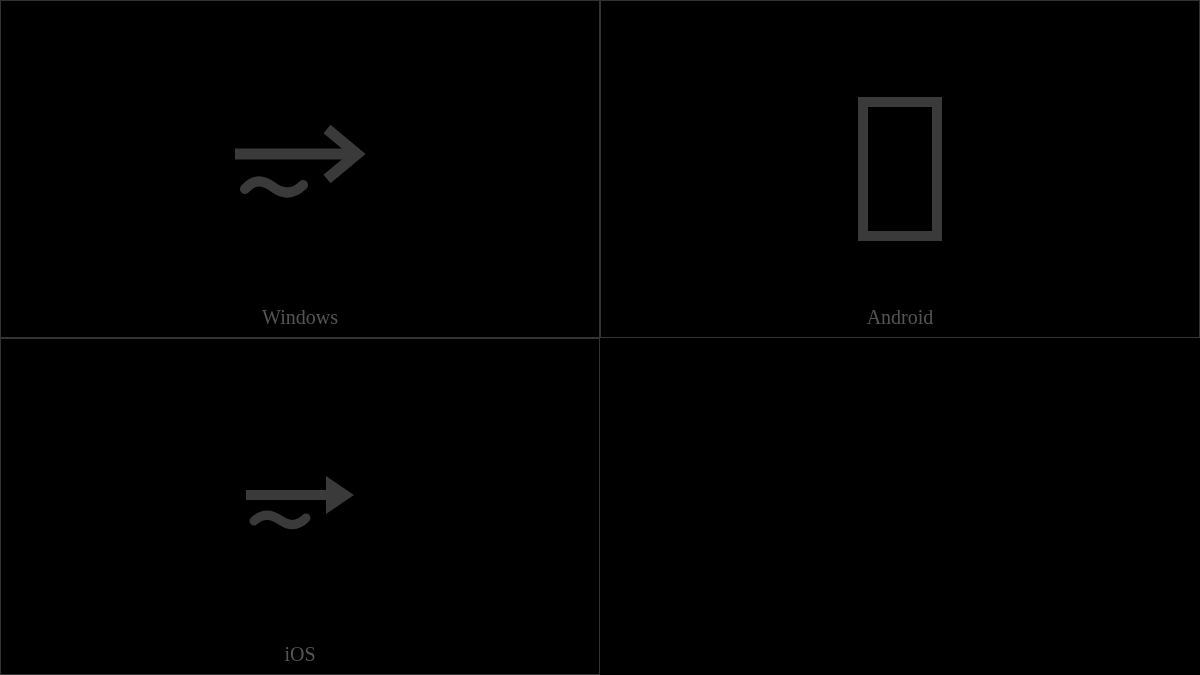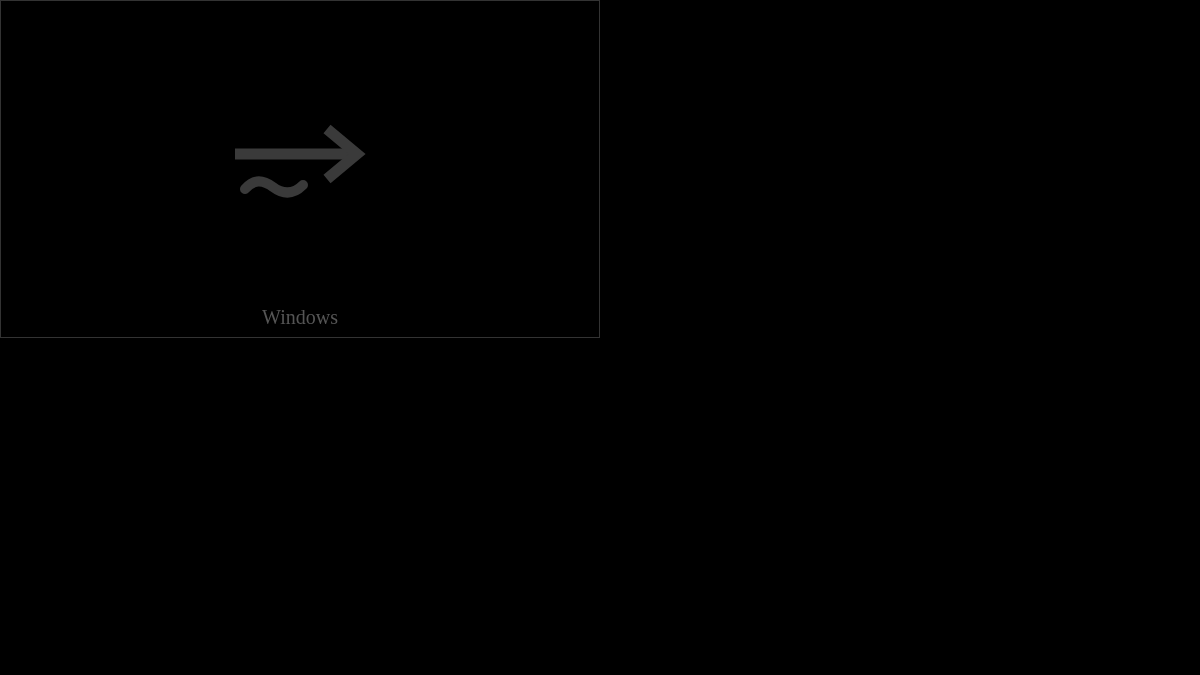--- a/index.html
+++ b/index.html
@@ -59,16 +59,36 @@
         <g stroke="#3a3a3a" fill="none">
           <line x1="10" y1="35" x2="125" y2="35" stroke-width="11"></line>
           <polyline points="102,10 132,35 102,60" stroke-width="11" stroke-linejoin="miter"></polyline>
           <path d="M 20 70 Q 32 56, 48 68 Q 64 80, 78 66" stroke-width="10" stroke-linecap="round"></path>
         </g>
       </svg>
     </div>
     <div class="platform-label">Windows</div>
   </div>
 
+  <div class="cell">
+    <div class="glyph-area">
+      <svg width="90" height="150" viewBox="0 0 90 150">
+        <rect x="8" y="8" width="74" height="134" stroke="#3a3a3a" stroke-width="10" fill="none"></rect>
+      </svg>
+    </div>
+    <div class="platform-label">Android</div>
+  </div>
 
 
+  <div class="cell">
+    <div class="glyph-area">
+      <svg width="120" height="80" viewBox="0 0 120 80">
+        <g fill="#3a3a3a">
+          <rect x="6" y="24" width="90" height="10"></rect>
+          <polygon points="86,10 114,29 86,48"></polygon>
+          <path d="M 14 55 Q 26 44, 40 54 Q 54 64, 66 52" stroke="#3a3a3a" stroke-width="9" fill="none" stroke-linecap="round"></path>
+        </g>
+      </svg>
+    </div>
+    <div class="platform-label">iOS</div>
+  </div>
 
 </div>
 
 </body></html>

